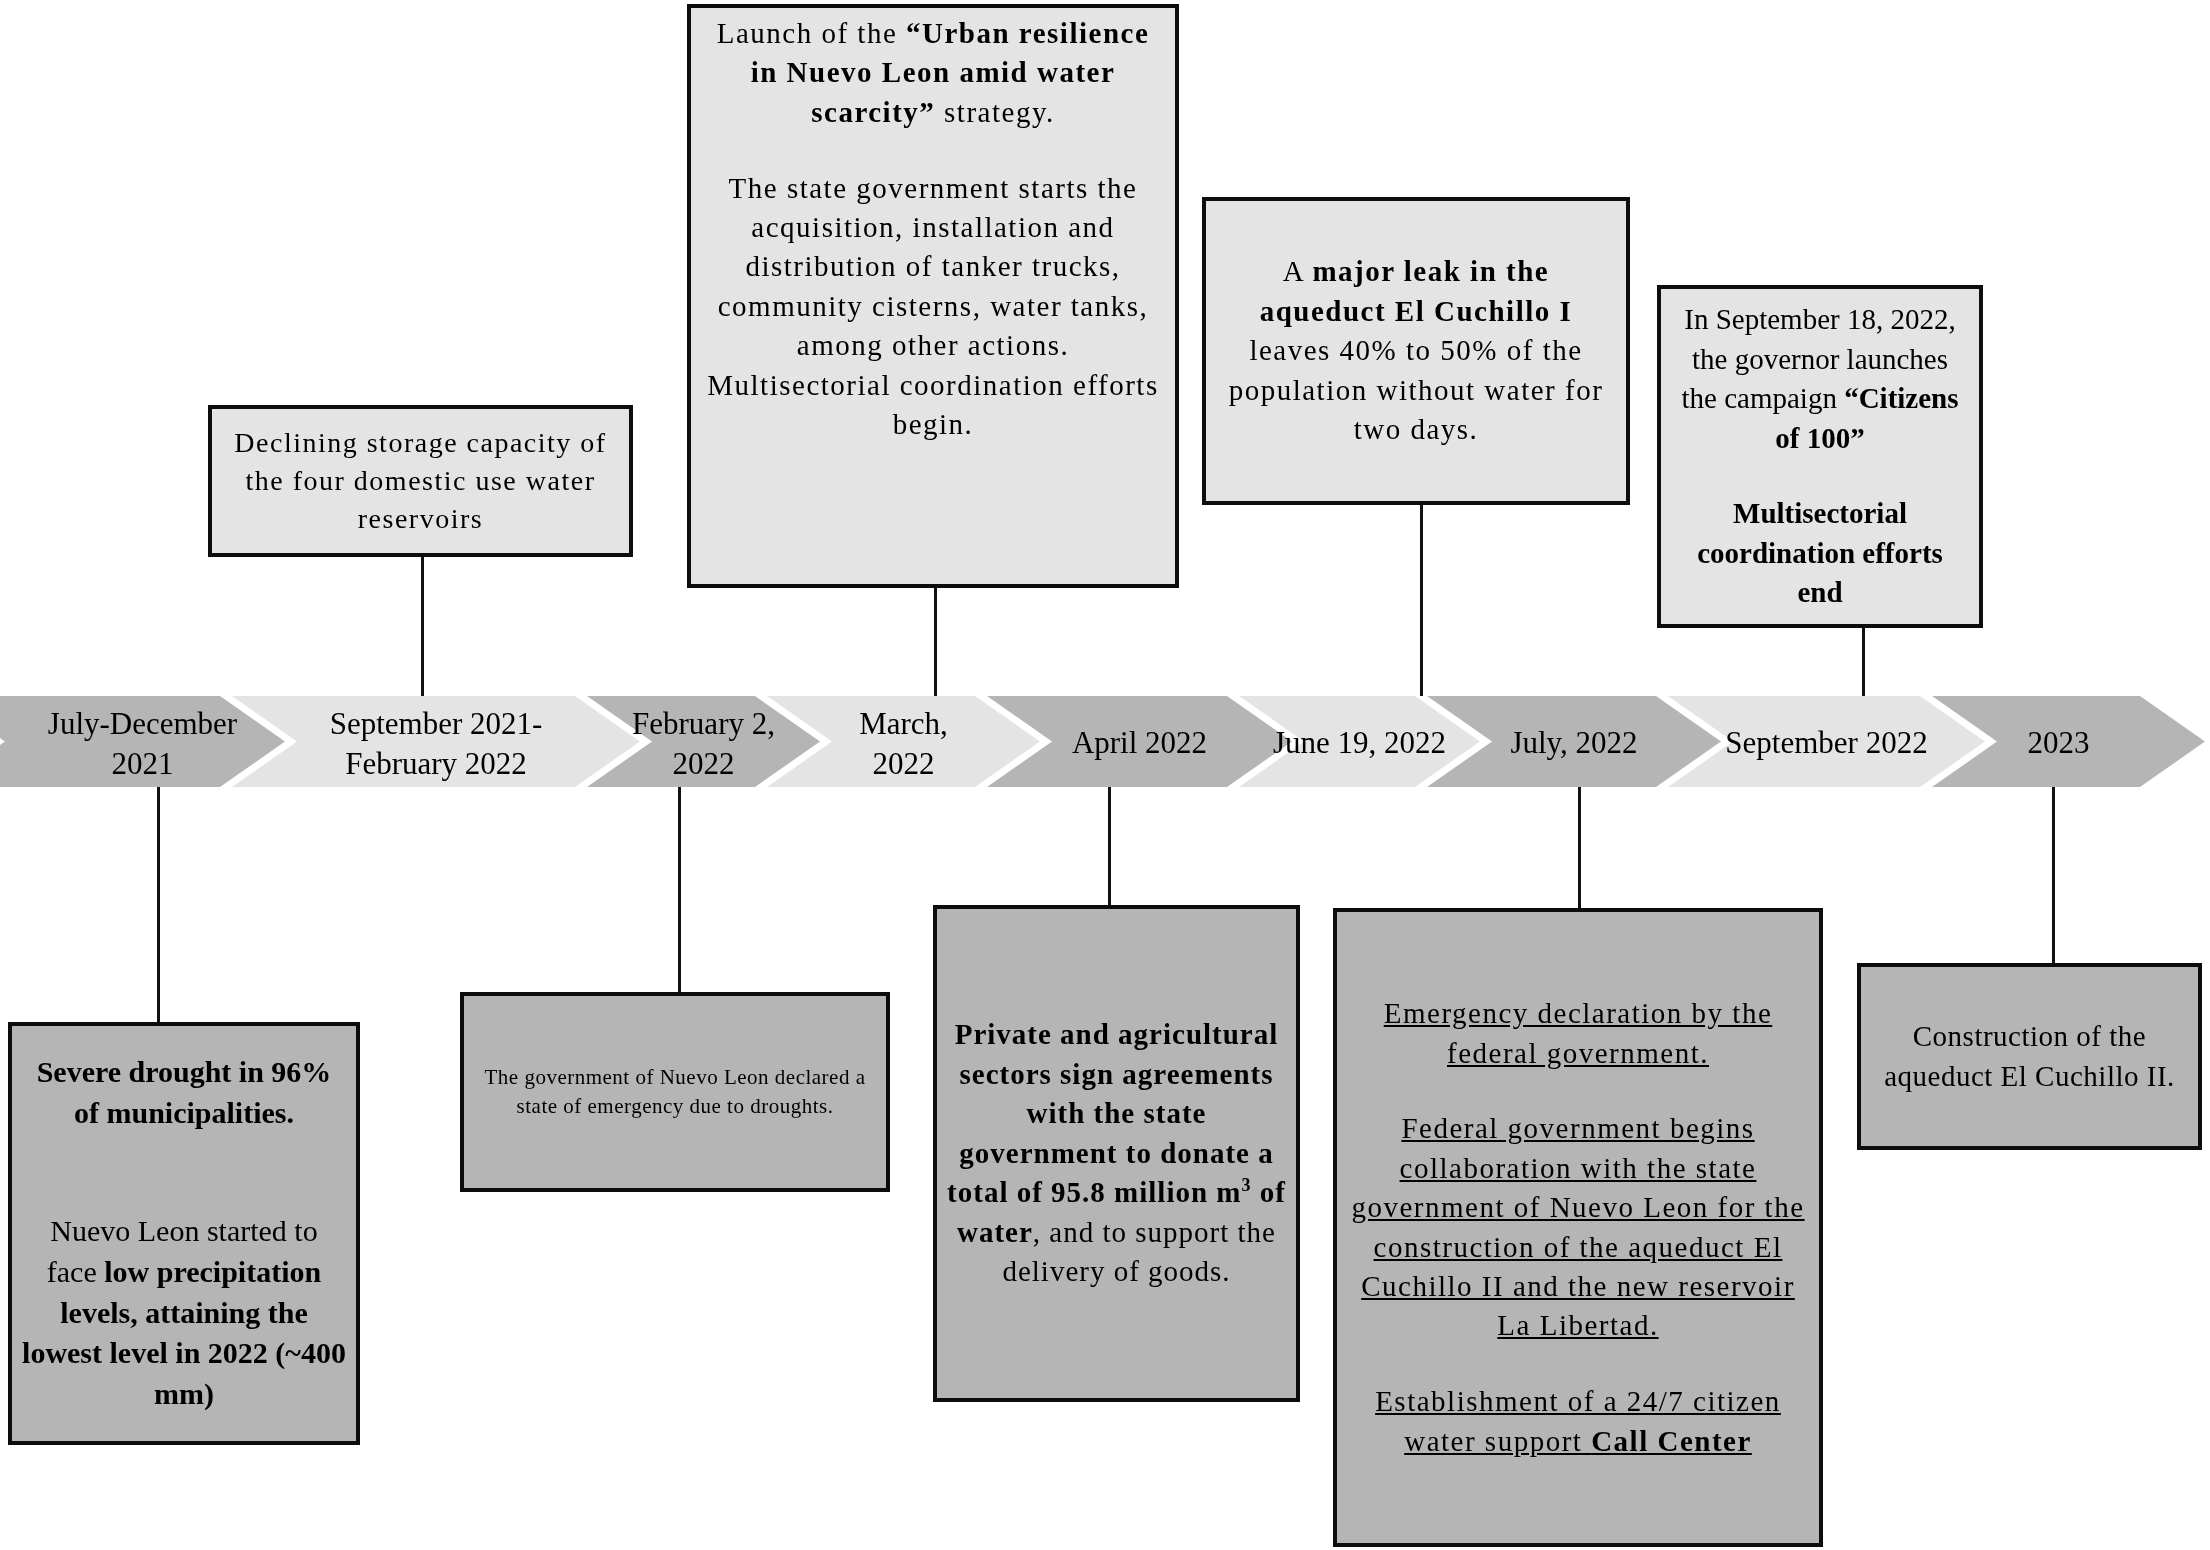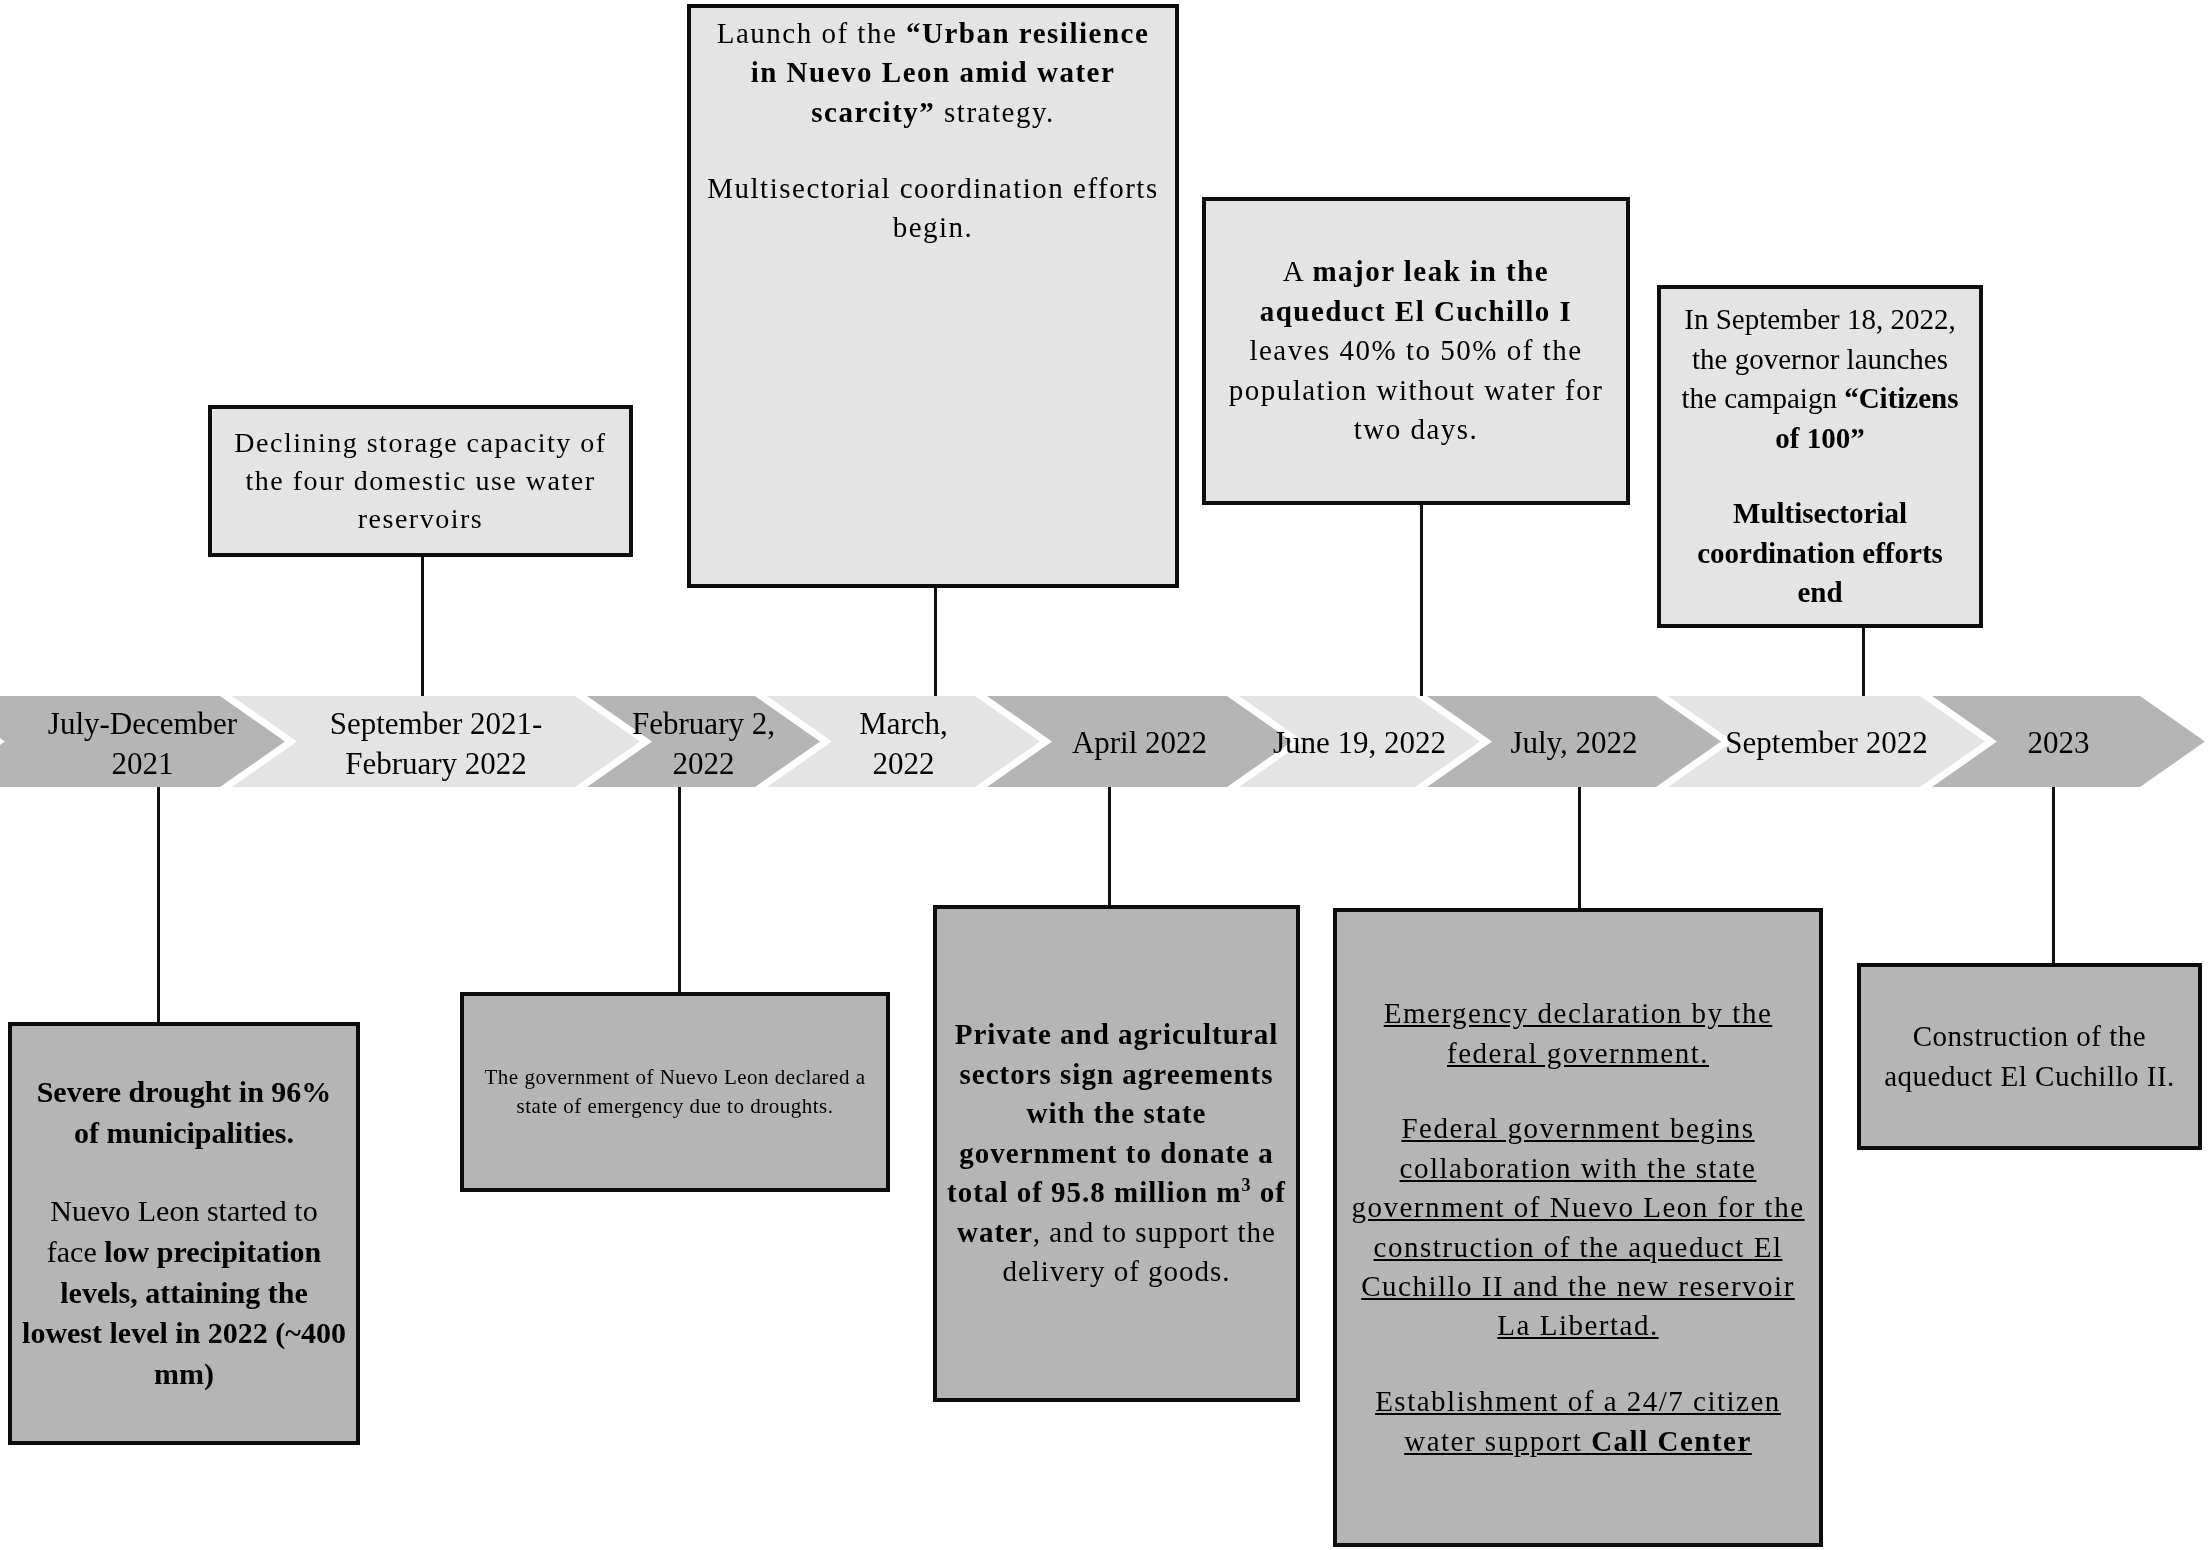--- a/index.html
+++ b/index.html
@@ -64,31 +64,32 @@
       <polygon points="1932,0 2140,0 2205,45.5 2140,91 1932,91 1997,45.5" fill="#b5b5b5"></polygon>
       <text class="chev-label" text-anchor="middle" font-size="31" x="2058.5" y="57">2023</text>
     </svg>
   <div id="boxes-layer">
       <div class="event-box light" style="left: 208px; top: 405px; width: 425px; height: 152px; letter-spacing: 1.5px; font-size: 28px;">
         <p><span>Declining storage capacity of the four domestic use water reservoirs</span></p>
       </div>
       <div class="event-box light" style="left: 687px; top: 4px; width: 492px; height: 584px; letter-spacing: 1.5px; font-size: 29px; justify-content: flex-start;">
         <p><span>Launch of the </span><span class="b">“Urban resilience in Nuevo Leon amid water scarcity”</span><span> strategy.</span></p>
         <p class="spacer"></p>
+        <p><span>The state government starts the acquisition, installation and distribution of tanker trucks, community cisterns, water tanks, among other actions.</span></p>
         <p><span>Multisectorial coordination efforts begin.</span></p>
       </div>
       <div class="event-box light" style="left: 1202px; top: 197px; width: 428px; height: 308px; letter-spacing: 1.5px; font-size: 29px;">
         <p><span>A </span><span class="b">major leak in the aqueduct El Cuchillo I</span><span> leaves 40% to 50% of the population without water for two days.</span></p>
       </div>
       <div class="event-box light" style="left: 1657px; top: 285px; width: 326px; height: 343px; letter-spacing: 0px; font-size: 29px;">
         <p><span>In September 18, 2022, the governor launches the campaign </span><span class="b">“Citizens of 100”</span></p>
         <p class="spacer"></p>
         <p><span class="b">Multisectorial coordination efforts end</span></p>
       </div>
-      <div class="event-box dark" style="left: 8px; top: 1022px; width: 352px; height: 423px; letter-spacing: 0px; font-size: 30px;">
+      <div class="event-box dark" style="left: 8px; top: 1022px; width: 352px; height: 423px; letter-spacing: 0px; font-size: 30px; gap: 20px;">
         <p><span class="b">Severe drought in 96% of municipalities.</span></p>
         <p class="spacer"></p>
         <p><span>Nuevo Leon started to face </span><span class="b">low precipitation levels, attaining the lowest level in 2022 (~400 mm)</span></p>
       </div>
       <div class="event-box dark" style="left: 460px; top: 992px; width: 430px; height: 200px; letter-spacing: 0.5px; font-size: 21px;">
         <p><span>The government of Nuevo Leon declared a state of emergency due to droughts.</span></p>
       </div>
       <div class="event-box dark" style="left: 933px; top: 905px; width: 367px; height: 497px; letter-spacing: 1px; font-size: 29px;">
         <p><span class="b">Private and agricultural sectors sign agreements with the state government to donate a total of 95.8 million m</span><sup class="b">3</sup><span class="b"> of water</span><span>, and to support the delivery of goods.</span></p>
       </div>

